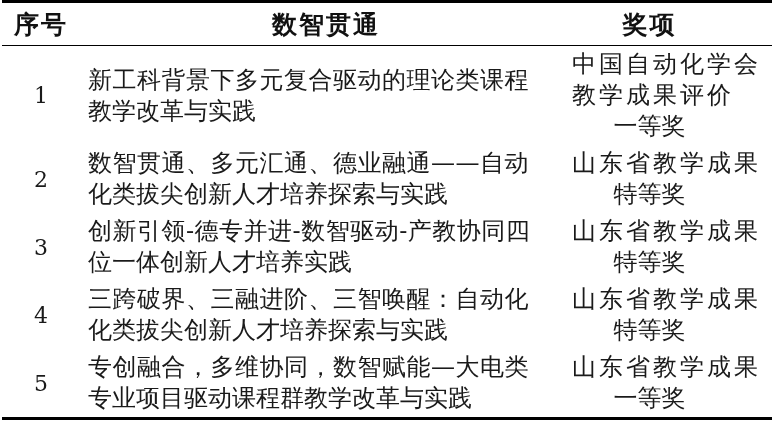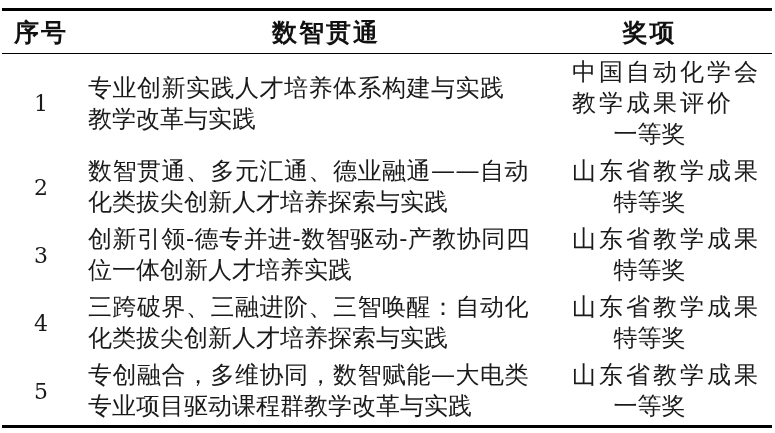--- a/index.html
+++ b/index.html
@@ -8,21 +8,20 @@
     background: #ffffff;
   }
   body {
     width: 775px;
     height: 433px;
     overflow: hidden;
     font-family: "DejaVu Serif", "Liberation Serif", serif;
     color: #111111;
   }
   .page {
-    padding-top: 8px;
   }
   table.awards {
     border-collapse: collapse;
     table-layout: fixed;
     width: 770px;
     margin-left: 2px;
     border-top: 3px solid #000000;
     border-bottom: 3px solid #000000;
   }
   col.c-index { width: 78px; }
@@ -83,21 +82,21 @@
       <tr>
         <th class="h-index">序号</th>
         <th class="h-name">数智贯通</th>
         <th class="h-award">奖项</th>
       </tr>
     </thead>
     <tbody>
         <tr>
           <td class="cell-index">1</td>
           <td class="cell-name">
-            <div class="line">专业创新实践人才培养体系构建与实践</div>
+            <div class="line">新工科背景下多元复合驱动的理论类课程</div>
             <div class="line">教学改革与实践</div>
           </td>
           <td class="cell-award">
             <div class="line">中国自动化学会</div>
             <div class="line">教学成果评价</div>
             <div class="line">一等奖</div>
           </td>
         </tr>
         <tr>
           <td class="cell-index">2</td>

